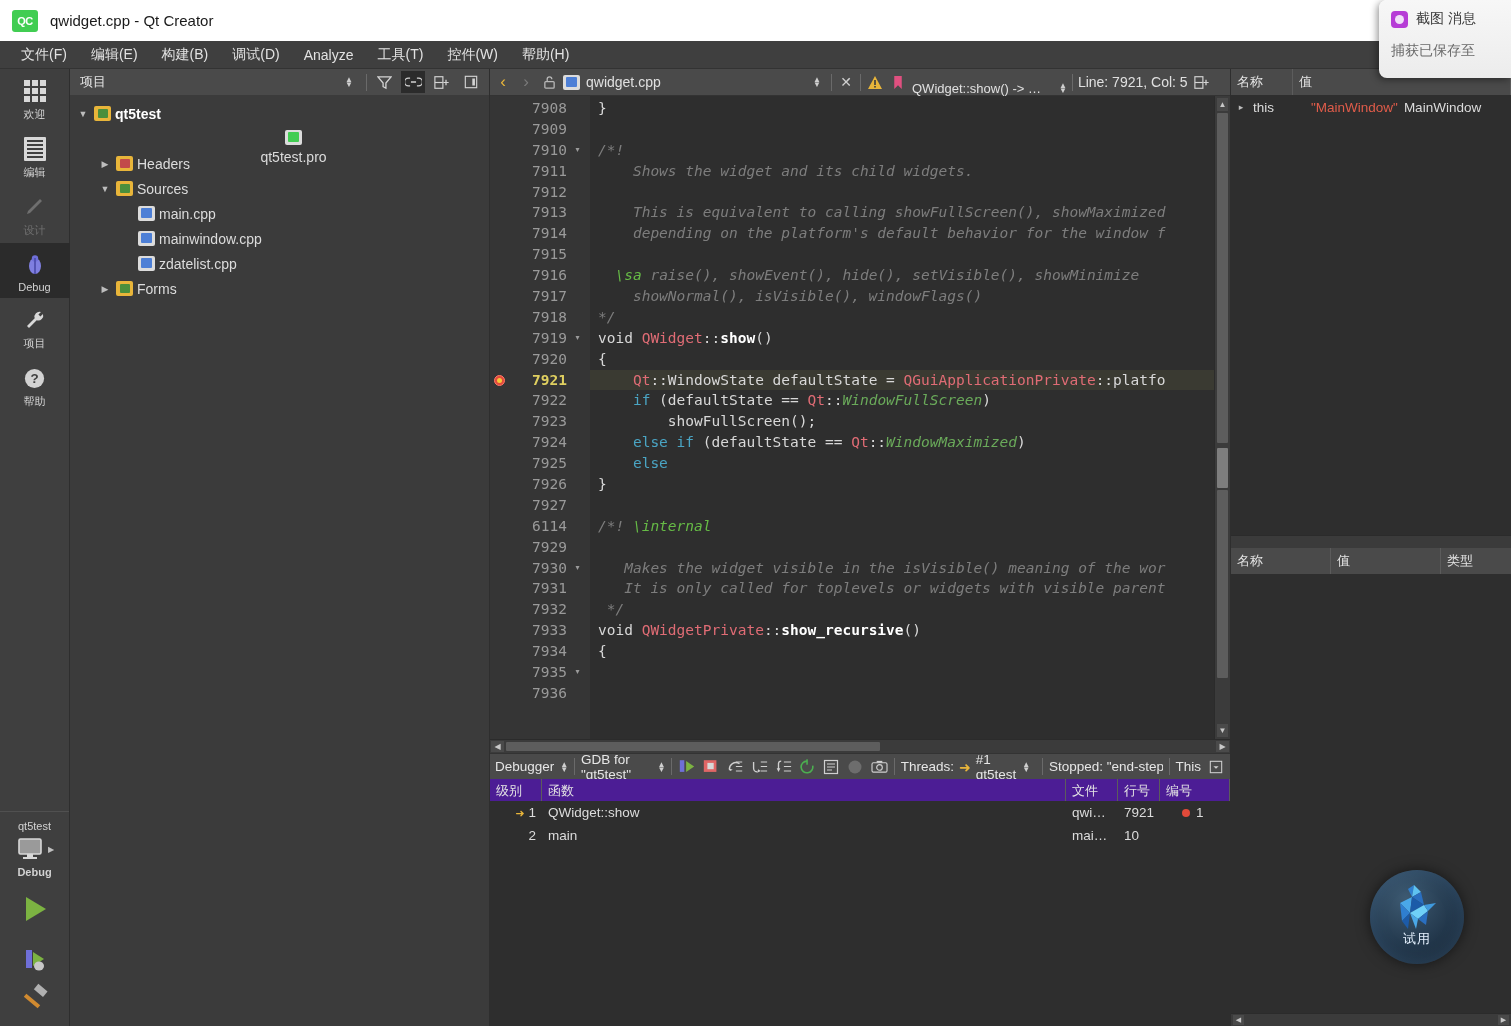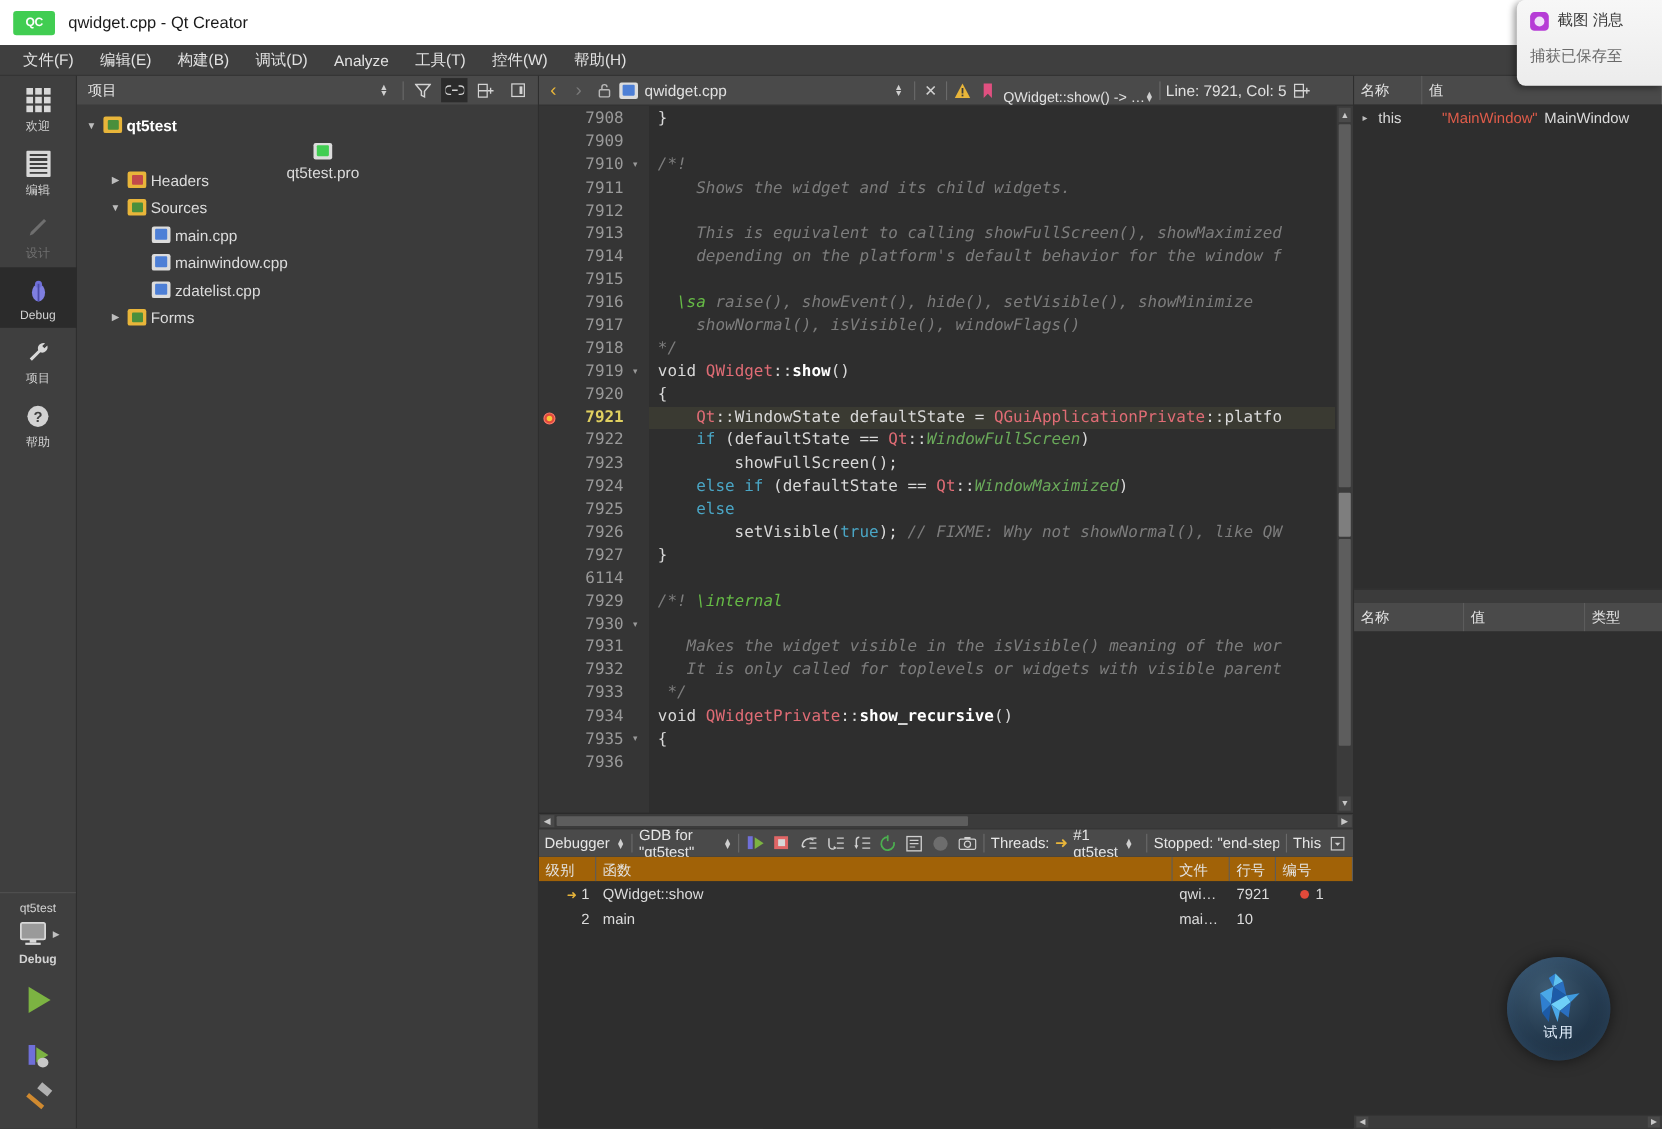--- a/index.html
+++ b/index.html
@@ -13,21 +13,21 @@
   }
   .mono { font-family: "DejaVu Sans Mono", "Liberation Mono", monospace; }
 
   
   #titlebar {
     height: 41px; background:#ffffff; color:#1a1a1a;
     display:flex; align-items:center; padding-left:12px; gap:12px;
     font-size:15px;
   }
   #app-logo {
-    width:38px; height:22px; border-radius:3px; background:#41cd52;
+    width:26px; height:22px; border-radius:3px; background:#41cd52;
     color:#fff; font-size:11px; font-weight:bold;
     display:flex; align-items:center; justify-content:center;
     letter-spacing:-0.5px;
   }
 
   
   #menubar {
     height:28px; background:#3f3f3f; display:flex; align-items:center;
     padding-left:10px; gap:2px; border-bottom:1px solid #333;
   }
@@ -89,21 +89,21 @@
   #center { flex:1; display:flex; flex-direction:column; min-width:0; background:#2e2e2e; }
 
   #editor-toolbar {
     height:27px; background:#4a4a4a; display:flex; align-items:center;
     padding:0 4px; gap:5px; font-size:13px; color:#e0e0e0;
     border-bottom:1px solid #333;
   }
   .etb { display:flex;align-items:center;justify-content:center;min-width:18px;height:22px;cursor:default; }
   .sep { width:1px; height:17px; background:#6a6a6a; }
   #fname-box { display:flex;align-items:center;gap:6px;min-width:240px; }
-  #symbol-box { display:flex;align-items:center;gap:0;max-width:190px;margin-top:12px; }
+  #symbol-box { display:flex;align-items:center;gap:18px;max-width:190px;margin-top:12px; }
   #symbol-box .sym { color:#e0e0e0; white-space:nowrap; overflow:hidden; text-overflow:ellipsis; }
 
   
   #editor-area { flex:1; display:flex; position:relative; background:#2e2e2e; overflow:hidden; }
   #ed-scroll { flex:1; display:flex; overflow:hidden; }
   #gutter { width:100px; background:#353535; flex:0 0 auto; padding-top:2px; }
   #codecol { flex:1; padding-top:2px; position:relative; overflow:hidden; }
   .ln-row, .code-row { height:20.9px; line-height:20.9px; font-size:14.5px; white-space:pre; }
   .ln-row { display:flex; align-items:center; justify-content:flex-end; padding-right:6px;
             color:#9a9a9a; gap:4px; position:relative; }
@@ -134,21 +134,21 @@
      display:flex;align-items:center;justify-content:center;font-size:8px;color:#c8c8c8;}
 
   
   #dbgbar { height:26px; background:#4a4a4a; display:flex; align-items:center;
             gap:6px; padding:0 5px; font-size:13.5px; color:#e6e6e6; border-top:1px solid #333;}
   .combo { display:flex; align-items:center; gap:6px; cursor:default; }
   .spin { display:flex;flex-direction:column;line-height:5px;font-size:8px;color:#cfcfcf; }
 
   
   #stack { flex:0 0 auto; background:#2e2e2e; height:247px; display:flex; flex-direction:column; }
-  .sthead { height:22px; background:#a16207; display:flex; font-size:13px; color:#e4e4e4; }
+  .sthead { height:22px; background:#4c1d95; display:flex; font-size:13px; color:#e4e4e4; }
   .sthead div { padding:3px 6px; border-right:1px solid #5c5c5c; }
   .strow { display:flex; height:23px; align-items:center; font-size:13.5px; color:#dcdcdc; }
   .strow div { padding:0 6px; overflow:hidden; white-space:nowrap; }
   .c-lvl { width:52px; text-align:right; }
   .c-fn  { flex:1; }
   .c-file{ width:52px; }
   .c-line{ width:42px; }
   .c-num { width:70px; text-align:left; padding-left:22px !important; position:relative; }
   .rdot { width:8px;height:8px;border-radius:50%;background:#e24a3a;display:inline-block;margin-right:6px; }
   #stack-fill { flex:1; background:#2e2e2e; position:relative; }
@@ -484,21 +484,20 @@
             <div class="code-row mono"><span class="cmt">  </span><span class="cmd">\sa</span><span class="cmt"> raise(), showEvent(), hide(), setVisible(), showMinimize</span></div>
             <div class="code-row mono"><span class="cmt">    showNormal(), isVisible(), windowFlags()</span></div>
             <div class="code-row mono"><span class="cmt">*/</span></div>
             <div class="code-row mono"><span class="pln">void </span><span class="typ">QWidget</span><span class="pln">::</span><span class="fn">show</span><span class="pln">()</span></div>
             <div class="code-row mono"><span class="pln">{</span></div>
             <div class="code-row mono cur"><span class="pln">    </span><span class="typ">Qt</span><span class="pln">::WindowState defaultState = </span><span class="typ">QGuiApplicationPrivate</span><span class="pln">::platfo</span></div>
             <div class="code-row mono"><span class="pln">    </span><span class="kw">if</span><span class="pln"> (defaultState == </span><span class="typ">Qt</span><span class="pln">::</span><span class="enm">WindowFullScreen</span><span class="pln">)</span></div>
             <div class="code-row mono"><span class="pln">        showFullScreen();</span></div>
             <div class="code-row mono"><span class="pln">    </span><span class="kw">else if</span><span class="pln"> (defaultState == </span><span class="typ">Qt</span><span class="pln">::</span><span class="enm">WindowMaximized</span><span class="pln">)</span></div>
             <div class="code-row mono"><span class="pln">    </span><span class="kw">else</span></div>
-            <div class="code-row mono"><span class="pln">        setVisible(</span><span class="lit">true</span><span class="pln">); </span><span class="cmt">// FIXME: Why not showNormal(), like QW</span></div>
             <div class="code-row mono"><span class="pln">}</span></div>
             <div class="code-row mono"></div>
             <div class="code-row mono"><span class="cmt">/*! </span><span class="cmd">\internal</span></div>
             <div class="code-row mono"></div>
             <div class="code-row mono"><span class="cmt">   Makes the widget visible in the isVisible() meaning of the wor</span></div>
             <div class="code-row mono"><span class="cmt">   It is only called for toplevels or widgets with visible parent</span></div>
             <div class="code-row mono"><span class="cmt"> */</span></div>
             <div class="code-row mono"><span class="pln">void </span><span class="typ">QWidgetPrivate</span><span class="pln">::</span><span class="fn">show_recursive</span><span class="pln">()</span></div>
             <div class="code-row mono"><span class="pln">{</span></div>
           </div>

